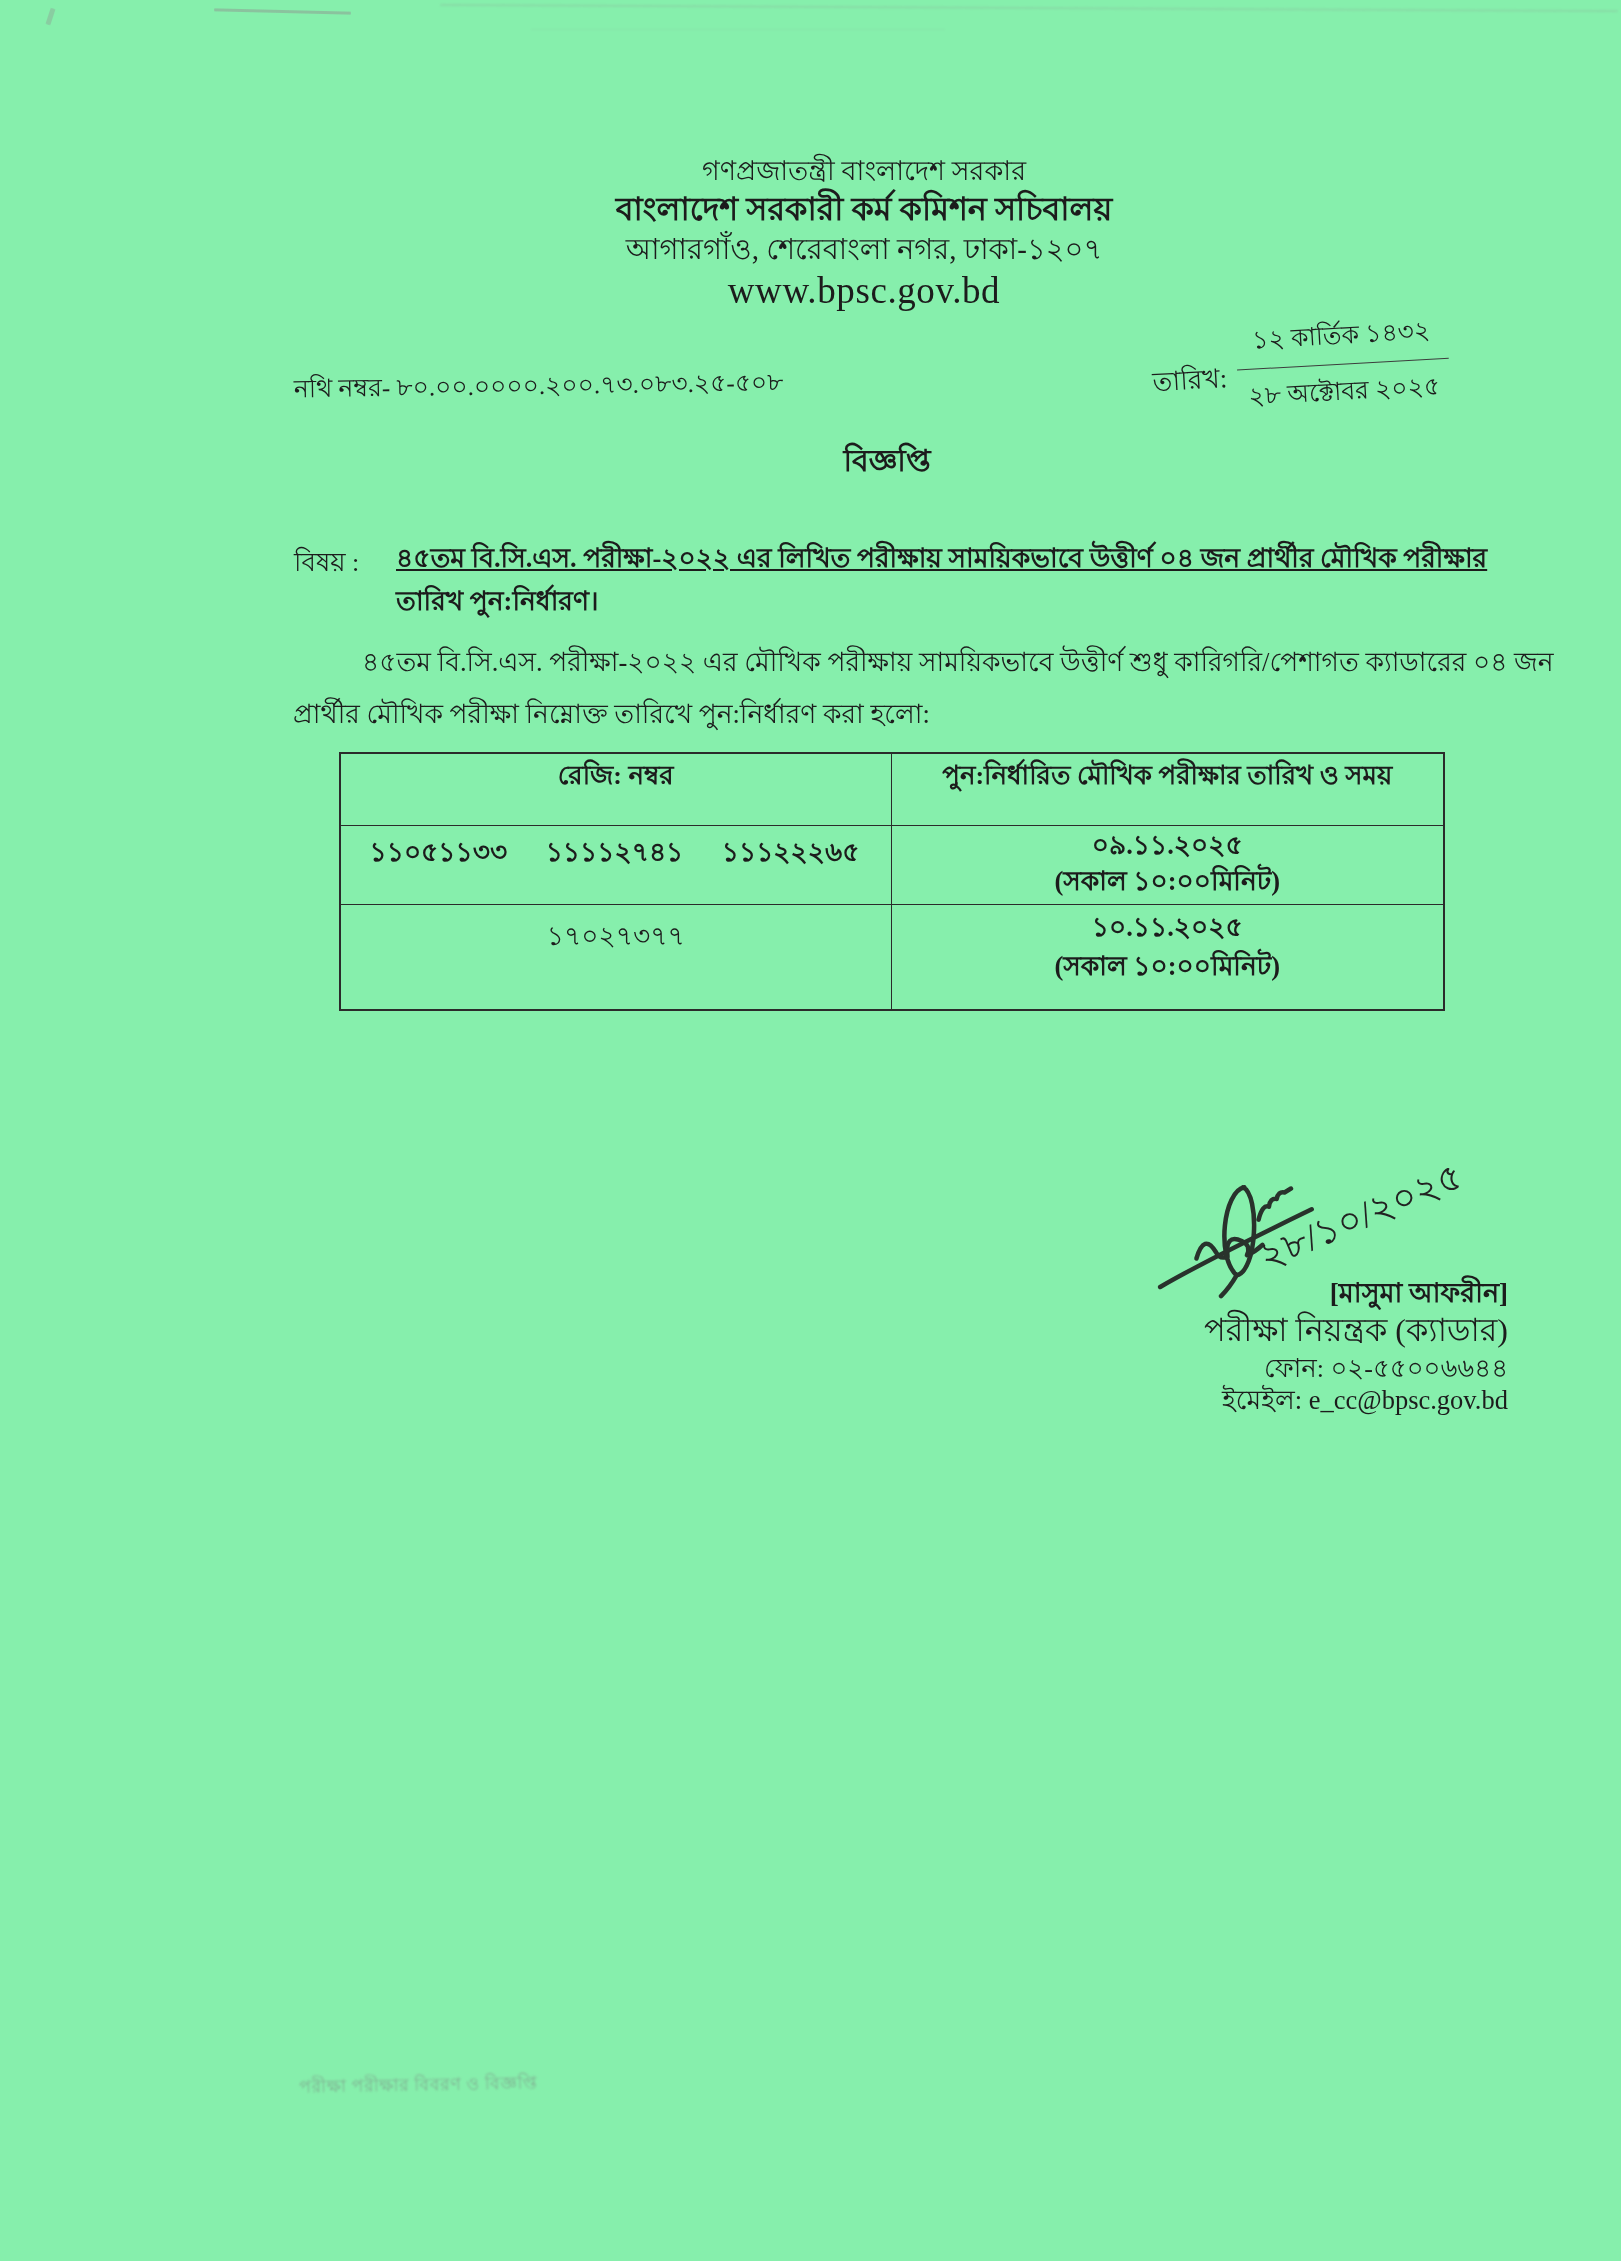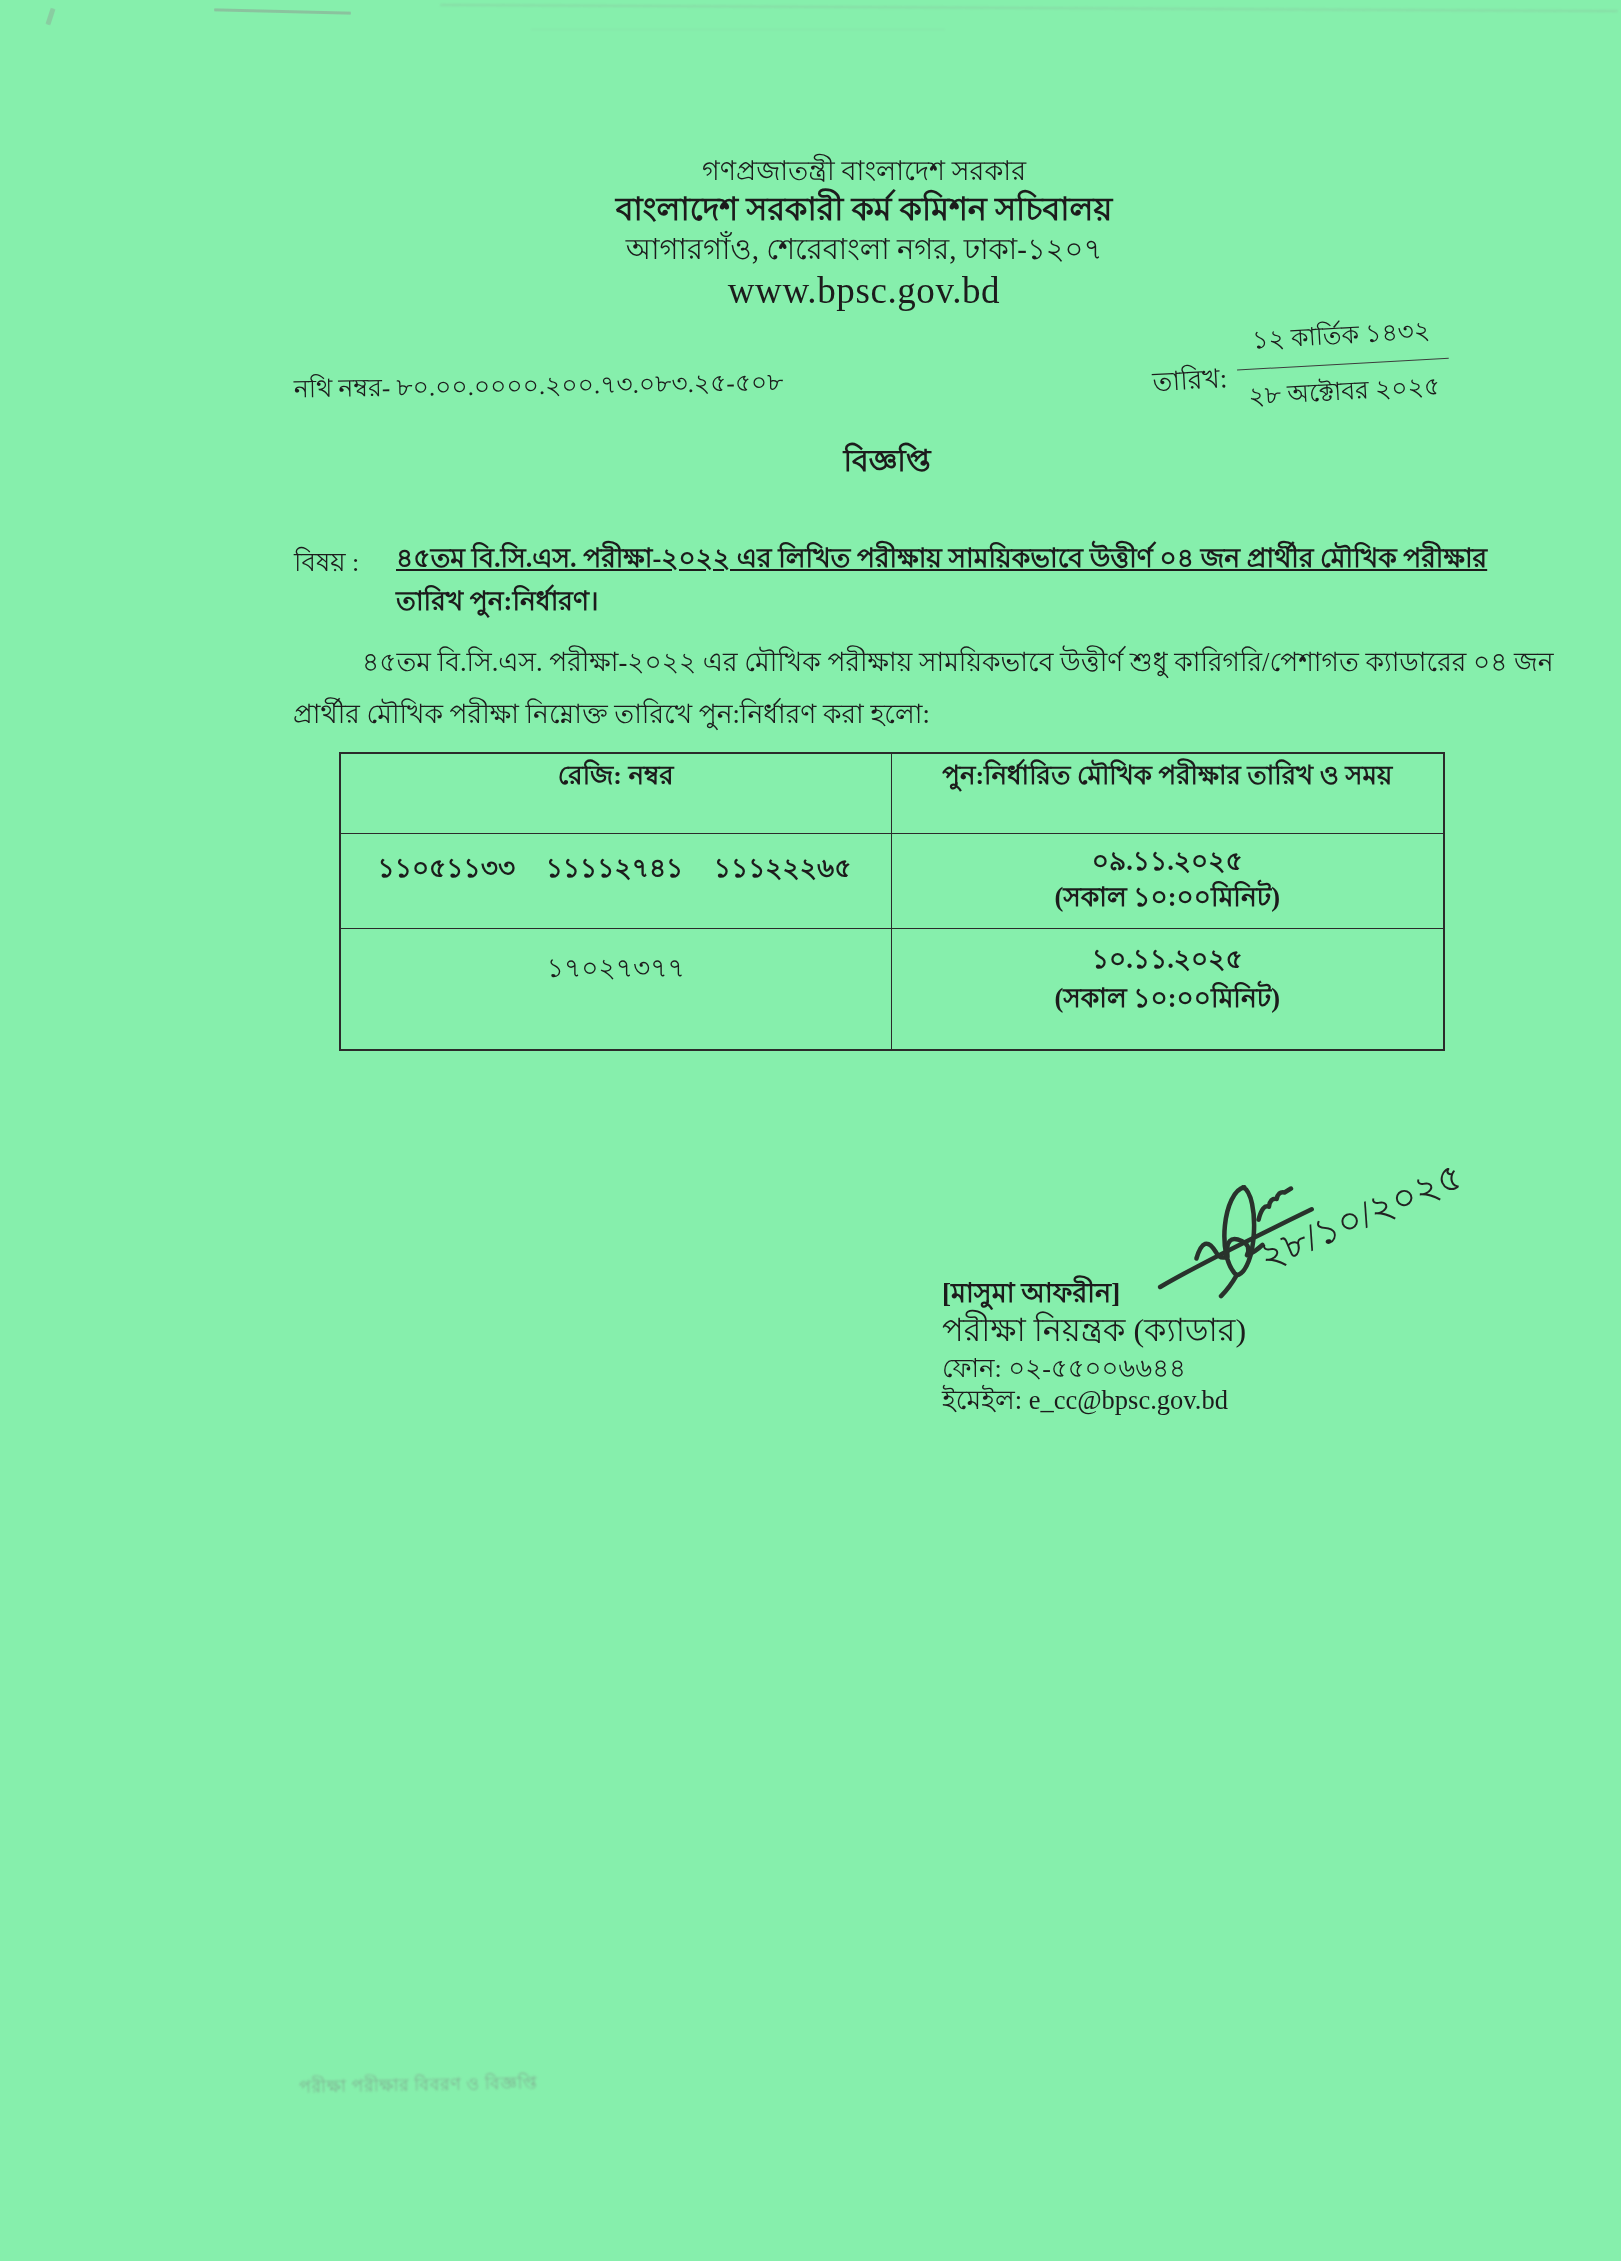--- a/index.html
+++ b/index.html
@@ -34,36 +34,36 @@
   .subject-label{position:absolute;left:294px;top:542px;font-size:26px;}
   .subject-l1{position:absolute;left:396px;top:538px;font-size:26.5px;font-weight:700;white-space:nowrap;text-decoration:underline;}
   .subject-l2{position:absolute;left:396px;top:581px;font-size:26.5px;font-weight:700;}
   .body-l1{position:absolute;left:362px;top:642px;font-size:26.5px;white-space:nowrap;}
   .body-l2{position:absolute;left:293px;top:694px;font-size:26.5px;white-space:nowrap;}
 
   
   table.sched{position:absolute;left:339px;top:752px;width:1106px;border-collapse:collapse;
               table-layout:fixed;border:2.6px solid #2b2b2b;}
   table.sched col.c1{width:551px;}
-  table.sched th,table.sched td{border:1.9px solid #2b2b2b;padding:8px;vertical-align:top;}
+  table.sched th,table.sched td{border:1.9px solid #2b2b2b;padding:0;vertical-align:top;}
   table.sched th{height:63px;font-size:26px;font-weight:700;text-align:center;padding-top:7.8px;line-height:1.1;}
   tr.r1 td{height:78px;margin-top:40px;}
   tr.r2 td{height:104px;}
   .regs-spread{display:flex;justify-content:space-between;padding:6.5px 31px 0 28.5px;
                font-size:26.5px;font-weight:700;}
   .reg-center{text-align:center;padding-top:11.6px;font-size:26.5px;font-weight:400;}
   .dt{text-align:center;font-size:26.5px;font-weight:700;line-height:1.05;}
   tr.r1 .dt{padding-top:6.5px;}
   tr.r2 .dt{padding-top:9px;}
   .dt .time{margin-top:7.8px;}
   tr.r2 .dt .time{margin-top:11.6px;}
 
   
   .sig-svg{position:absolute;left:997px;top:1147px;width:518px;height:166px;}
-  .sig-block{position:absolute;left:942px;top:1280px;width:518px;text-align:left;line-height:1.0;}
+  .sig-block{position:absolute;left:990px;top:1280px;width:518px;text-align:right;line-height:1.0;}
   .sig-name{font-size:27px;font-weight:700;}
   .sig-desig{font-size:32px;margin-top:6.5px;}
   .sig-phone{font-size:26px;margin-top:10px;}
   .sig-email{font-size:26.5px;margin-top:5.8px;}
 
   
   .faint-footer{position:absolute;left:299px;top:2071px;width:311px;font-size:17.5px;color:#7a7a7a;
                 opacity:.55;filter:blur(0.8px);transform:rotate(-1deg);letter-spacing:0.6px;white-space:nowrap;}
 </style>
 </head>

